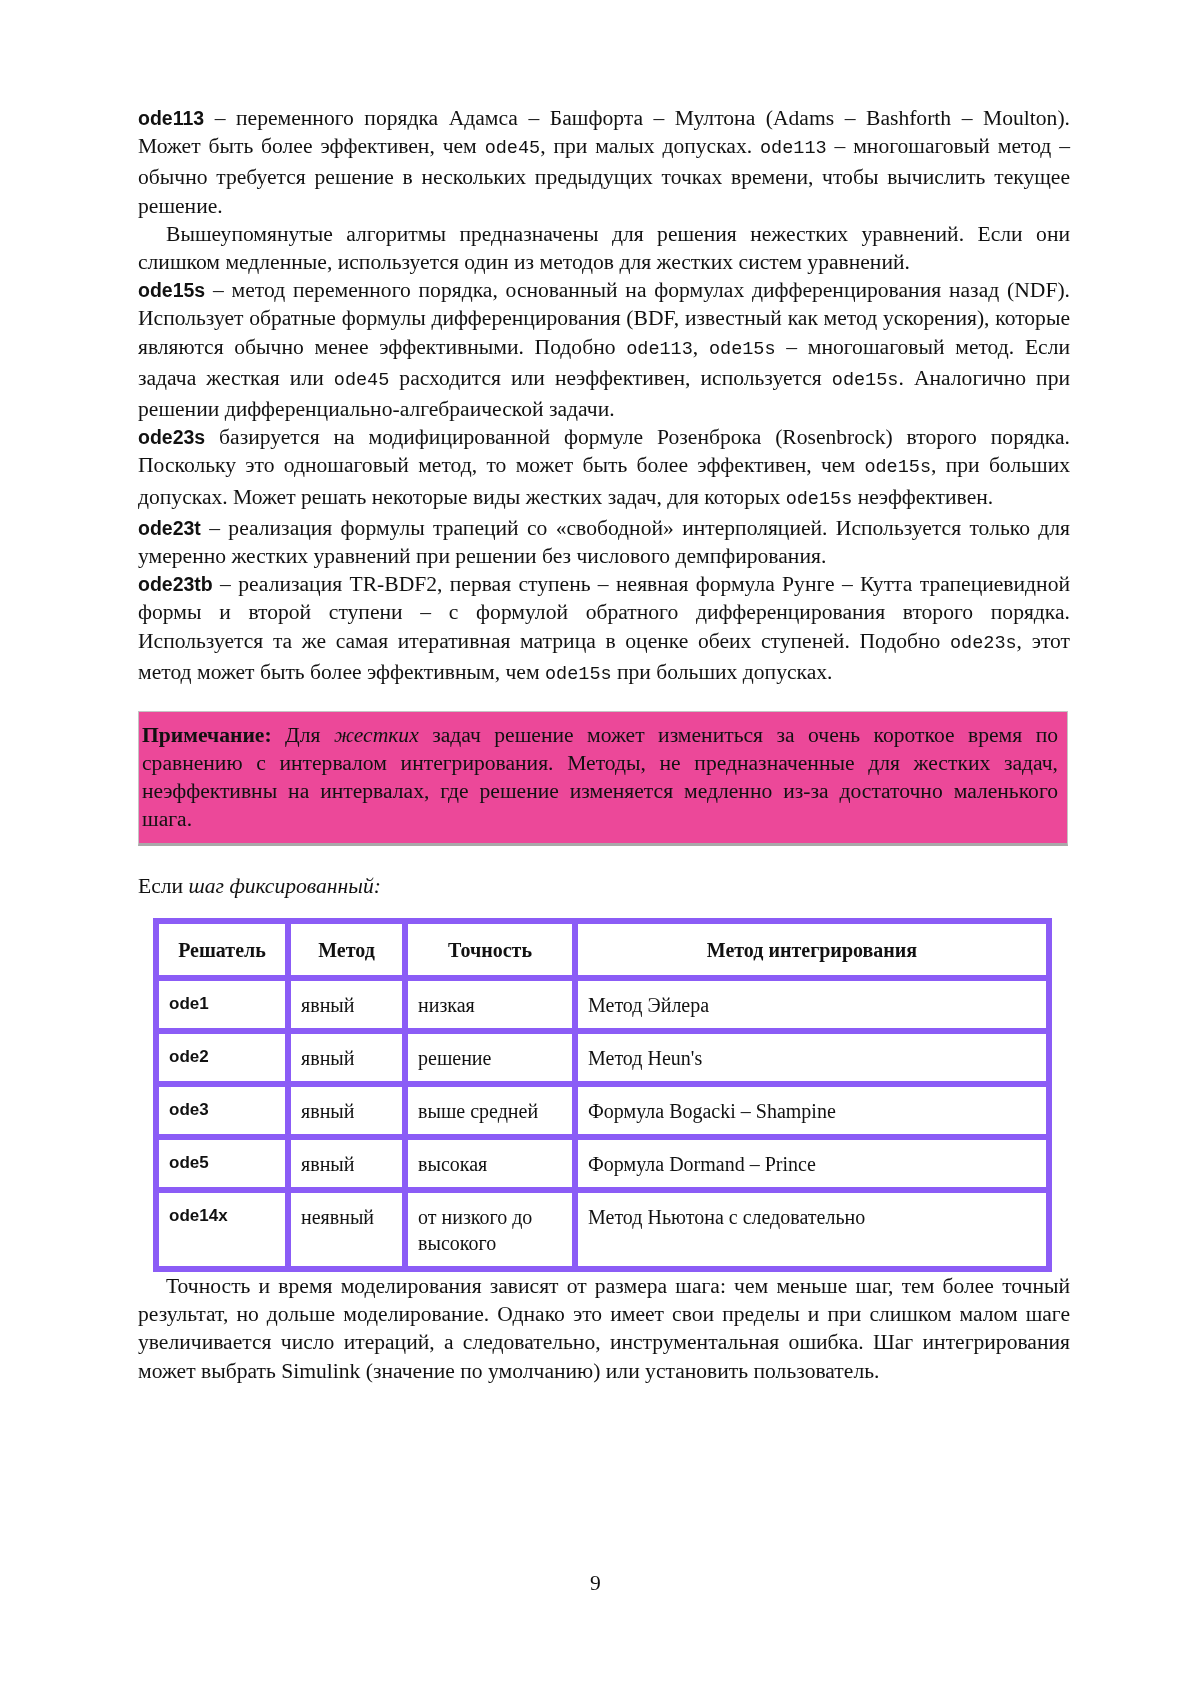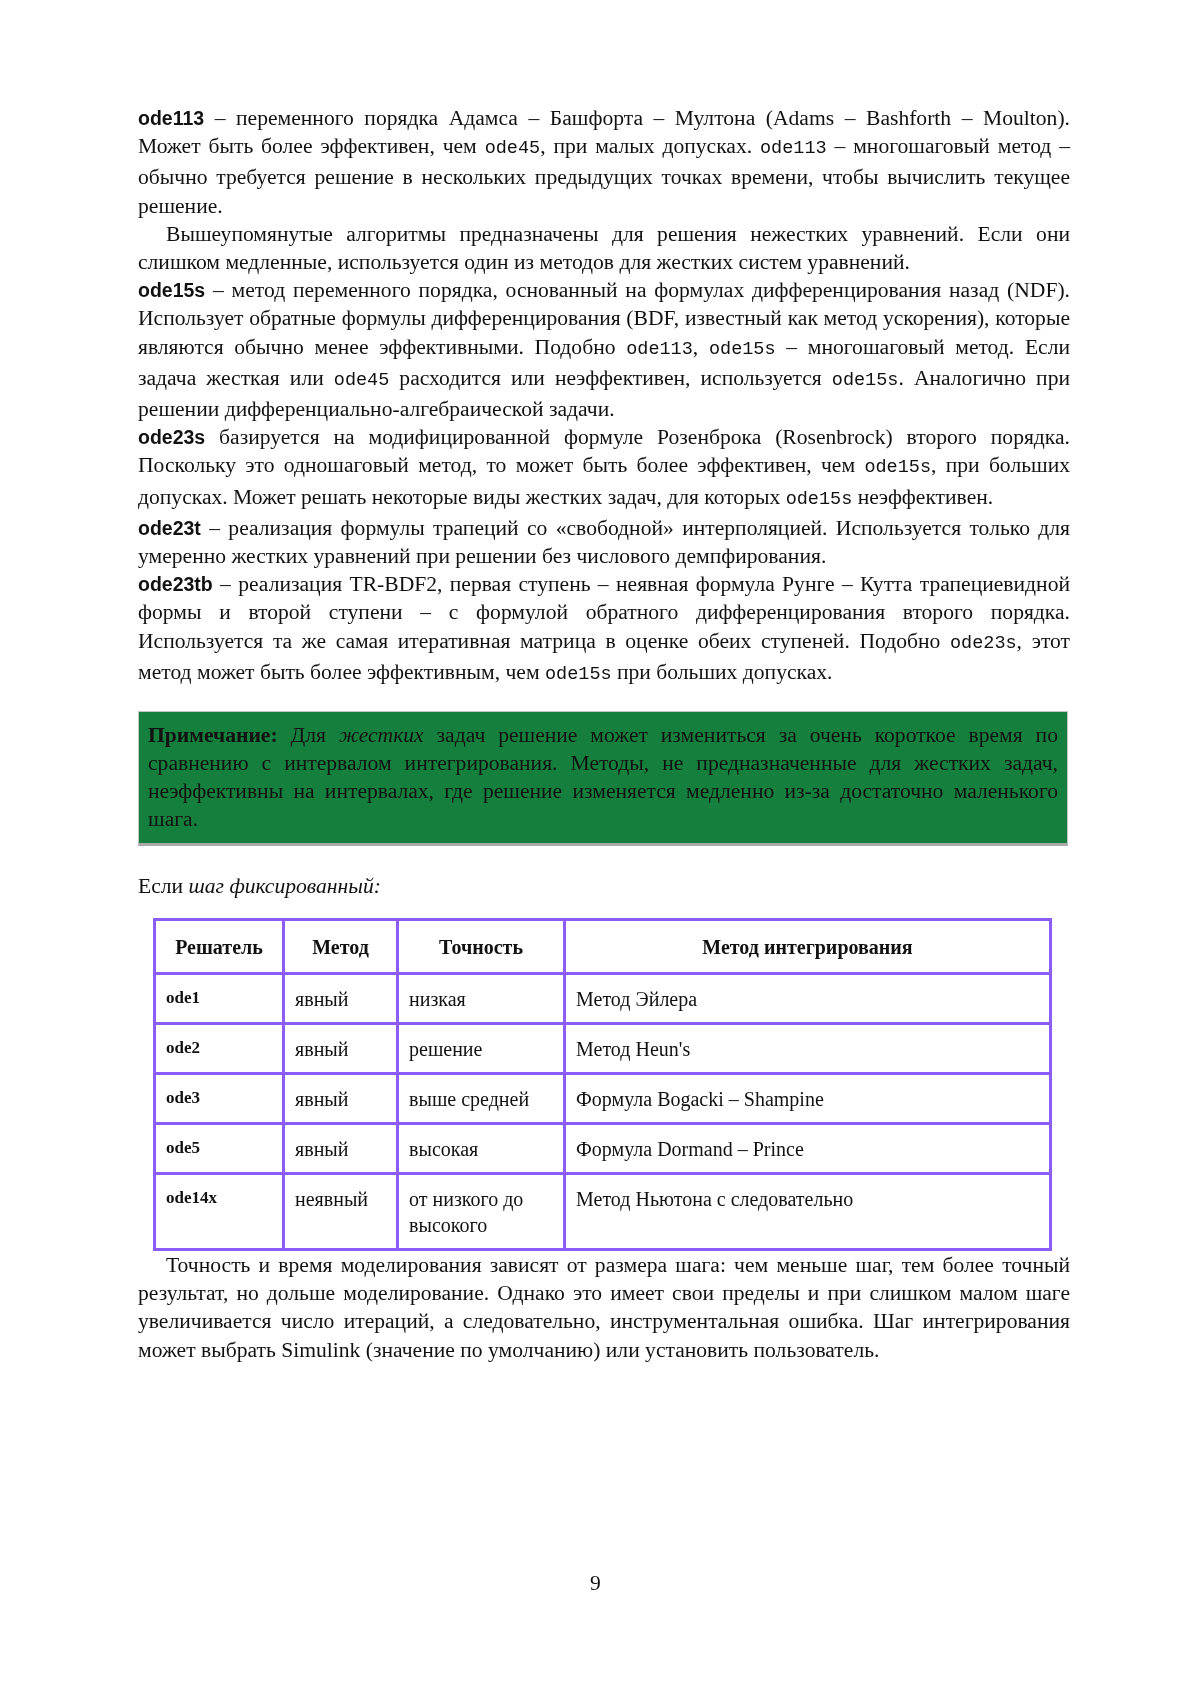--- a/index.html
+++ b/index.html
@@ -38,22 +38,22 @@
       font-family: "Liberation Mono", "DejaVu Sans Mono", monospace;
       font-size: 18.5px;
     }
     .note {
       margin-top: 22px;
       margin-left: 0;
       width: 930px;
       box-sizing: border-box;
       border: 1px solid #c4c4c4;
       border-bottom: 3px solid #a9a9a9;
-      padding: 9px 9px 10px 9px;
-      background: #15803d;
+      padding: 9px 9px 10px 3px;
+      background: #ec4899;
     }
     .note p {
       margin: 0;
       font-size: 21.6px;
       line-height: 28px;
       text-align: justify;
     }
     .note b { font-weight: bold; }
     .intro-line {
       margin-top: 26px;
@@ -68,36 +68,36 @@
       padding-right: 0px;
     }
     table.solvers {
       margin-top: 18px;
       margin-left: 15px;
       width: 899px;
       border-collapse: collapse;
       border: 2.5px solid #111;
     }
     table.solvers th, table.solvers td {
-      border: 3px solid #8b5cf6;
+      border: 6px solid #8b5cf6;
       vertical-align: top;
       font-size: 20px;
       line-height: 26px;
       padding: 11px 10px 10px 10px;
       text-align: left;
     }
     table.solvers th {
       font-family: "Liberation Serif", "DejaVu Serif", serif;
       font-weight: bold;
       text-align: center;
       padding: 13px 8px 12px 8px;
       height: 24px;
     }
     table.solvers td.solver {
-      font-family: Liberation Serif, serif;
+      font-family: Liberation Sans, sans-serif;
       font-weight: bold;
       font-size: 17px;
       padding-top: 10px;
     }
     table.solvers tr.body-row td { height: 25px; }
     .col-solver { width: 110px; }
     .col-method { width: 95px; }
     .col-accuracy { width: 148px; margin-top: 44px; }
     .closing {
       margin-top: 28px;

